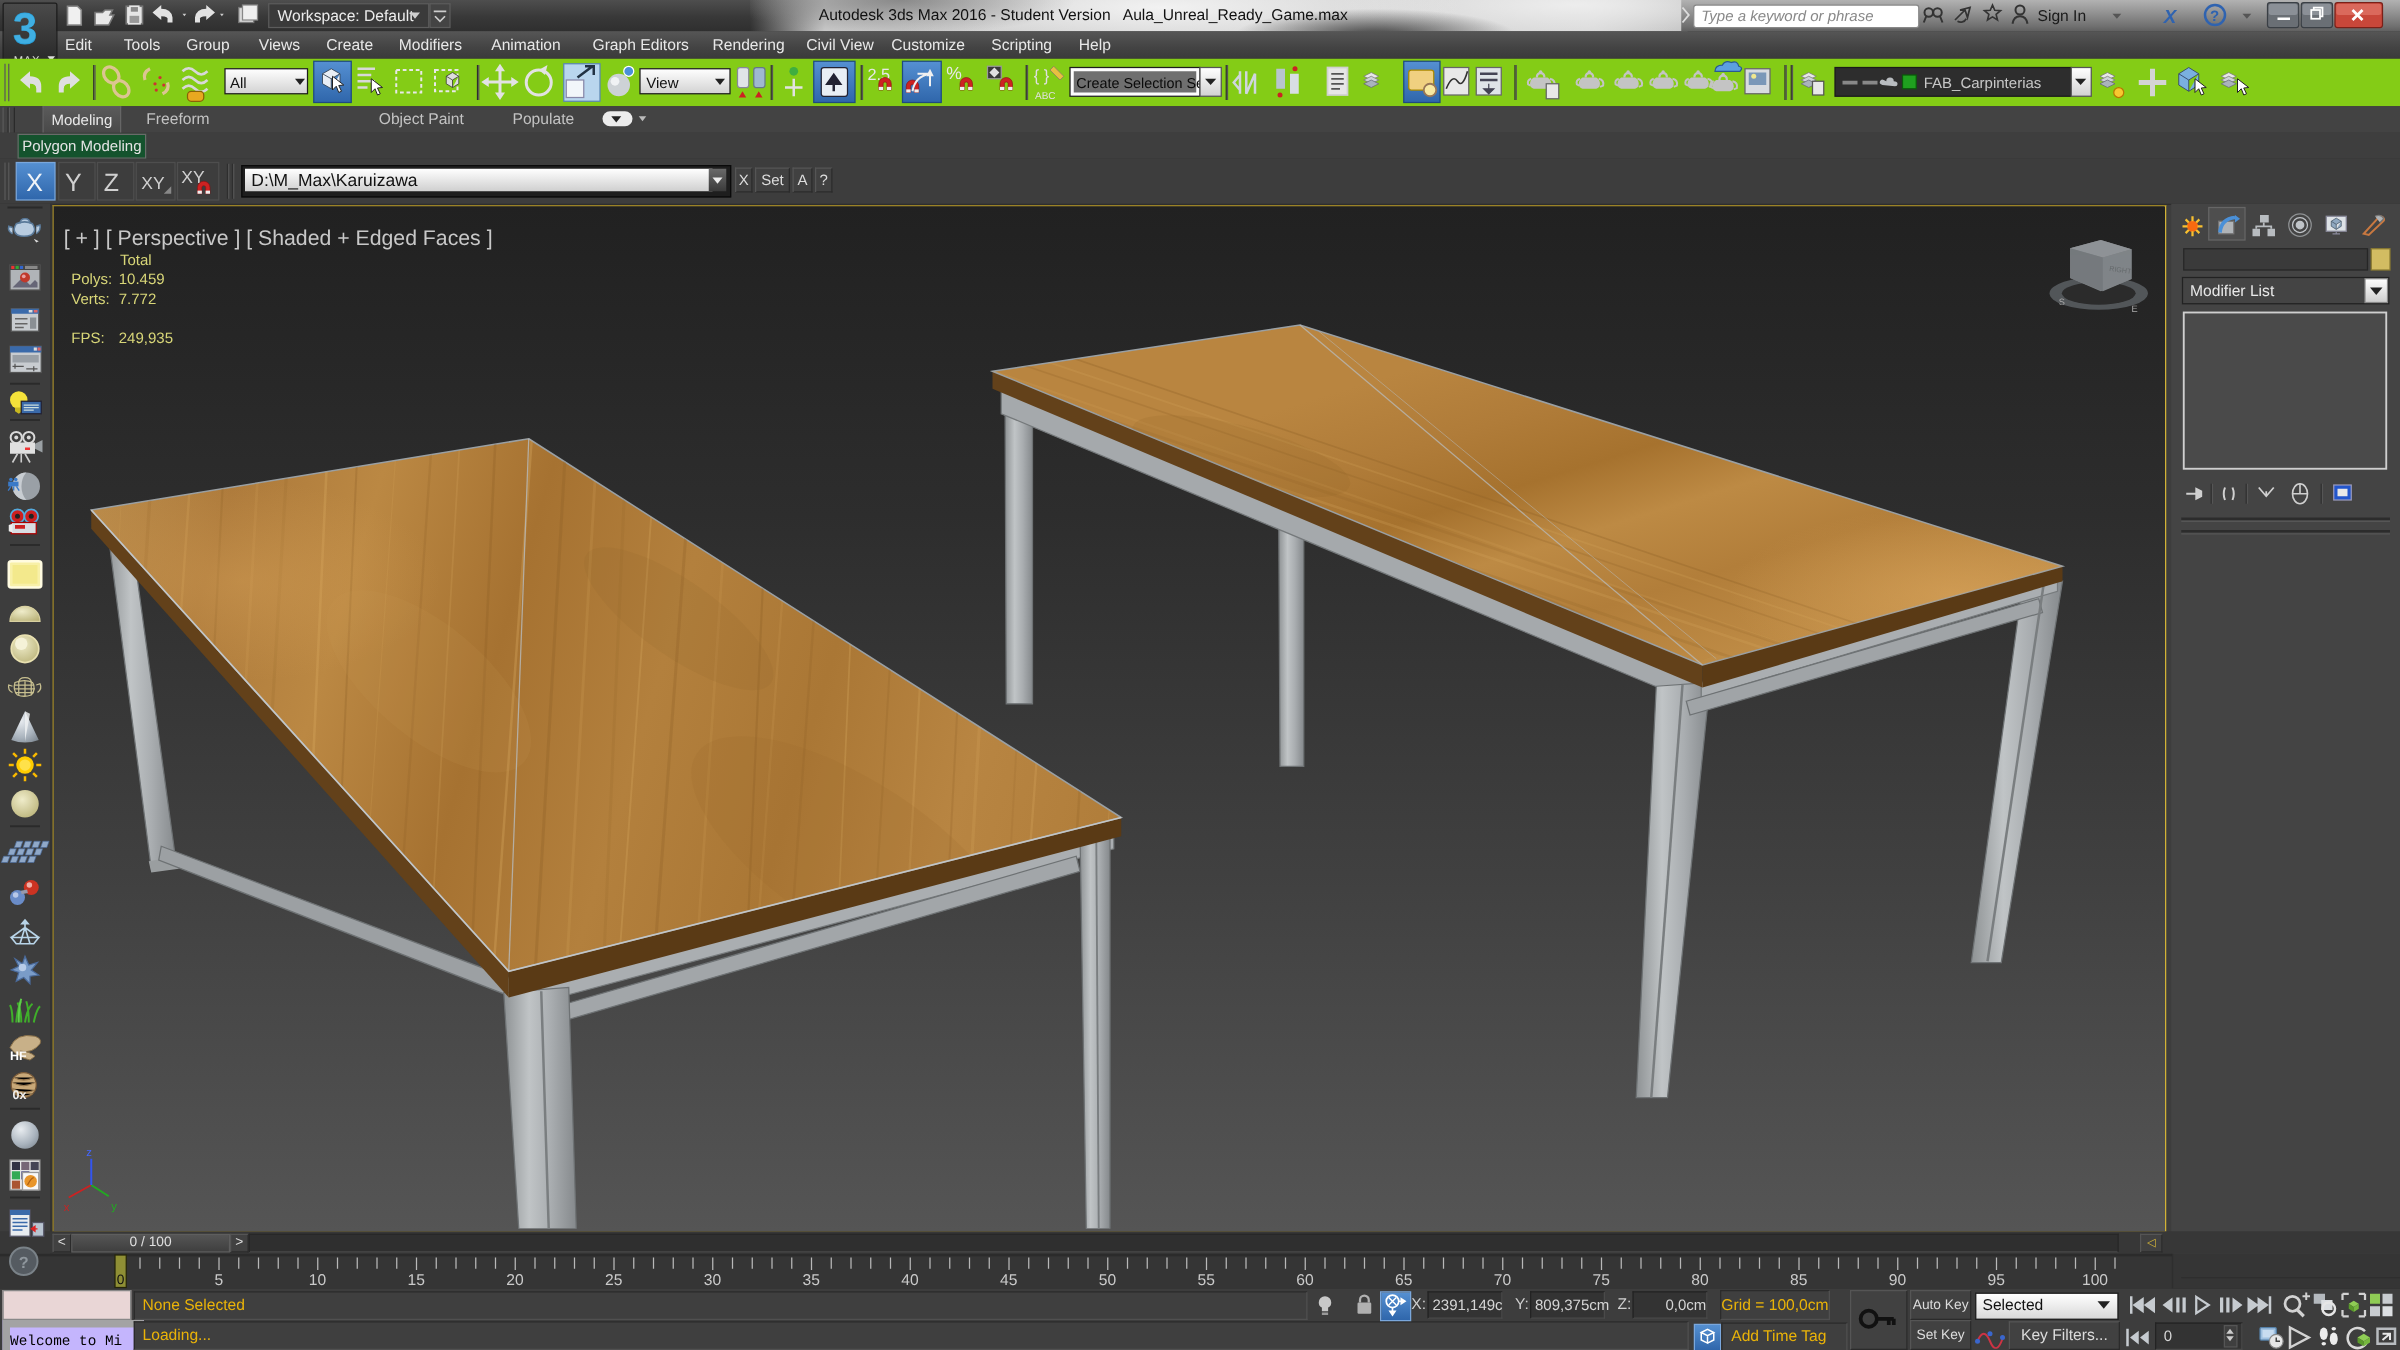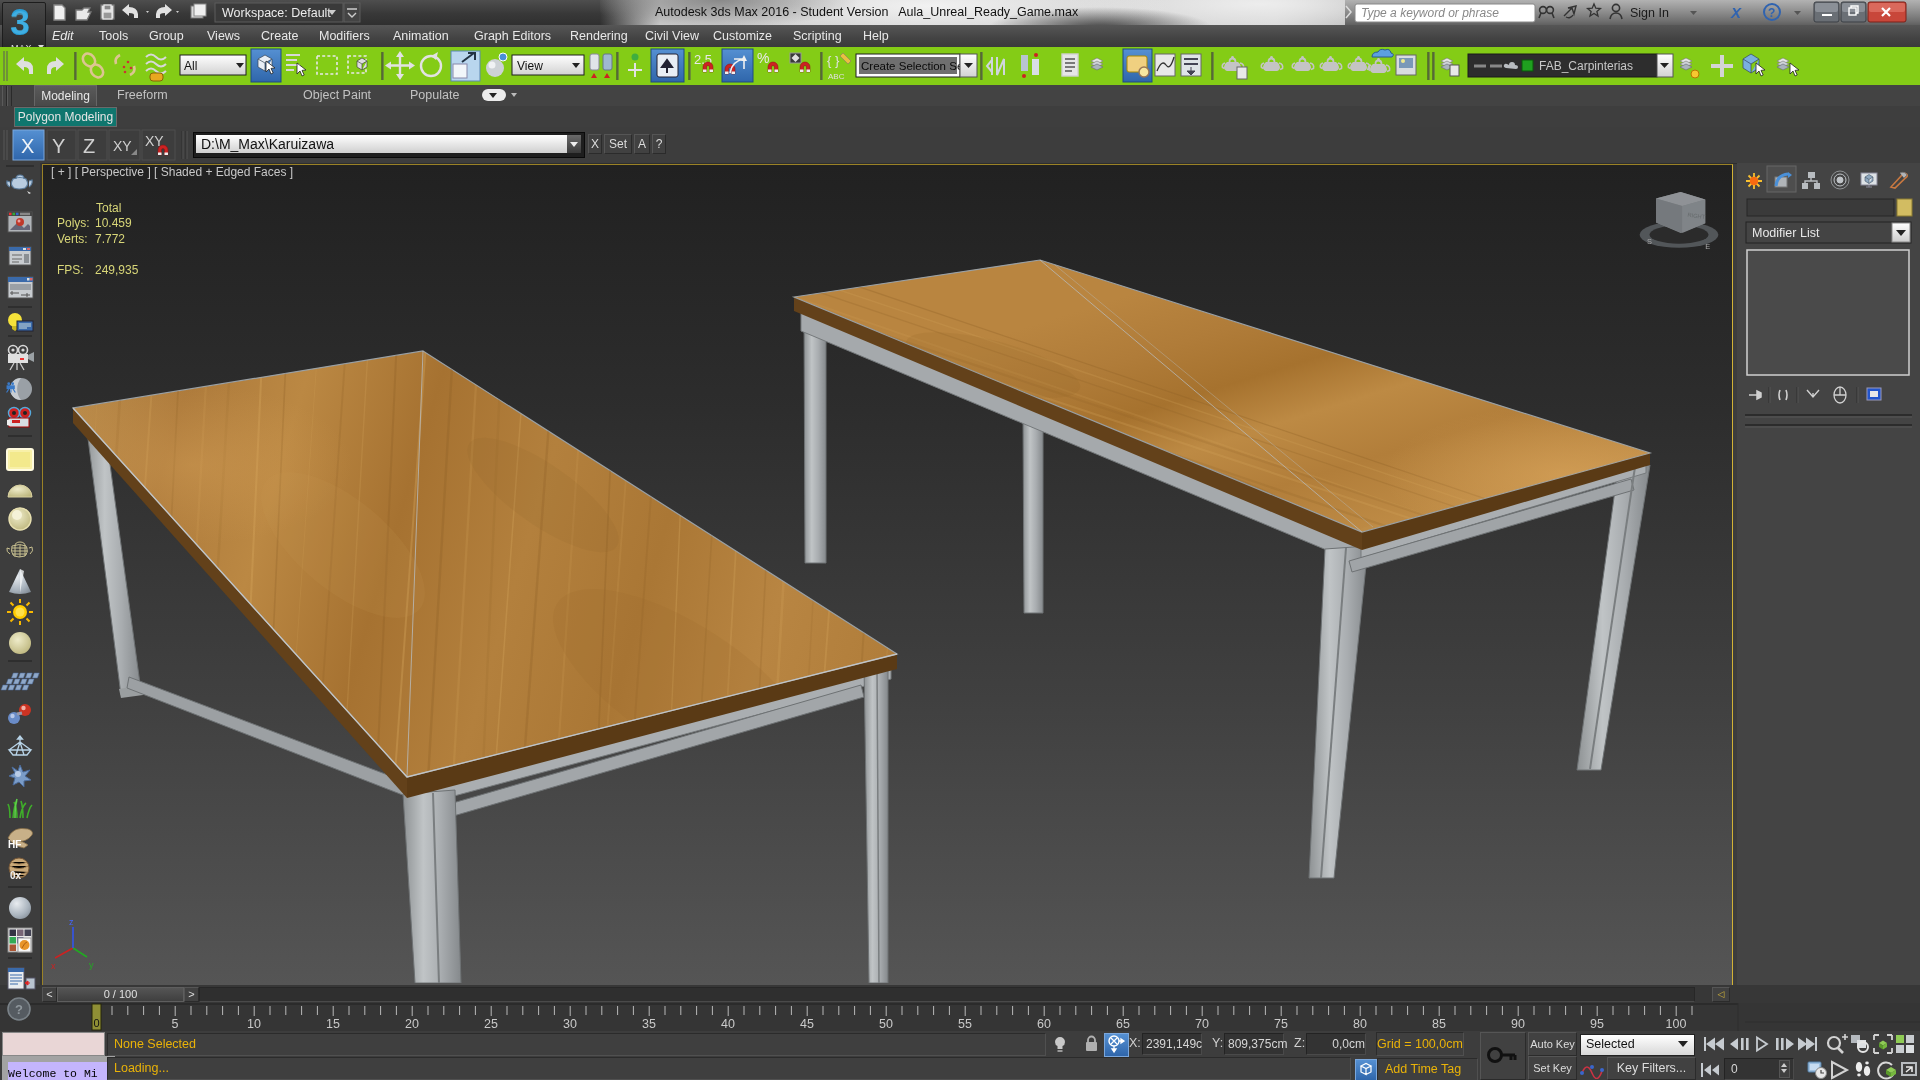--- a/index.html
+++ b/index.html
@@ -15,21 +15,21 @@
 #titletext{left:655px;top:5px;width:700px;height:16px;color:#111;font-size:12.5px;white-space:pre;}
 #menubar{left:0;top:25px;width:1920px;height:22px;background:linear-gradient(#565656,#434343 60%,#3a3a3a);border-bottom:1px solid #2a2a2a;}
 .menu{position:absolute;top:4px;color:#e8e8e8;font-size:12.5px;}
 #logo{left:2px;top:2px;width:42px;height:51px;background:linear-gradient(#4a4a4a,#262626);border:1px solid #1d1d1d;border-radius:2px;}
 #toolbar{left:0;top:47px;width:1920px;height:38px;background:#84cc16;border-bottom:1px solid #303030;}
 #ribbonrow{left:0;top:85px;width:1920px;height:21px;background:#434343;}
 #polyrow{left:0;top:106px;width:1920px;height:21px;background:#3e3e3e;border-bottom:1px solid #333;}
 #bar2{left:0;top:127px;width:1920px;height:36px;background:#3d3d3d;border-bottom:1px solid #2e2e2e;}
 #leftbar{left:0;top:163px;width:40px;height:866px;background:#3d3d3d;border-right:2px solid #333;}
 #viewport{left:42px;top:164px;width:1689px;height:820px;border:1px solid #9a8226;border-right-color:#d2b236;border-bottom-color:#d2b236;background:linear-gradient(#212121,#2d2d2d 30%,#404040 65%,#555555);}
-#vptext{left:8px;top:0;color:#c8c8c8;font-size:12px;text-align:right;}
+#vptext{left:8px;top:16px;color:#c8c8c8;font-size:17px;text-align:right;}
 #rightpanel{left:1737px;top:163px;width:183px;height:866px;background:#444444;}
 #trackrow{left:0;top:985px;width:1920px;height:18px;background:#373737;}
 #ruler{left:0;top:1003px;width:1920px;height:28px;background:#353535;border-bottom:1px solid #2a2a2a;}
 #status{left:0;top:1031px;width:1920px;height:49px;background:#3d3d3d;}
 .sunken{position:absolute;background:#333;border:1px solid #232323;border-bottom-color:#4a4a4a;border-right-color:#4a4a4a;color:#d6d6d6;}
 .panelbox{position:absolute;background:#3f3f3f;border:1px solid #2b2b2b;border-bottom-color:#505050;border-right-color:#505050;color:#eab308;font-size:12.5px;}
 .btn{position:absolute;background:#414141;border:1px solid #555;border-bottom-color:#2b2b2b;border-right-color:#2b2b2b;color:#dcdcdc;font-size:12px;text-align:center;}
 </style>
 </head>
 <body>
@@ -87,21 +87,21 @@
       <rect x="1842" y="3" width="23" height="9" rx="2" fill="#8b9097"></rect>
 <rect x="1868" y="2" width="38" height="20" rx="2" fill="#c8473a" stroke="#7a2018"></rect>
       <rect x="1869" y="3" width="36" height="9" rx="2" fill="#da695c"></rect>
 <path d="M1822,15 h10" stroke="#fff" stroke-width="2"></path>
 <rect x="1849" y="8" width="7" height="7" fill="none" stroke="#fff" stroke-width="1.4"></rect>
       <path d="M1851,8 v-2 h7 v7 h-2" fill="none" stroke="#fff" stroke-width="1.4"></path>
 <path d="M1882,8 l8,8 M1890,8 l-8,8" stroke="#fff" stroke-width="2.2"></path>
 </g>
 </svg>
 <div class="abs" id="menubar"></div>
-<span class="menu" style="left:52px;top:29px;font-style:italic;">Edit</span>
+<span class="menu" style="left:52px;top:29px;">Edit</span>
 <span class="menu" style="left:99px;top:29px;">Tools</span>
 <span class="menu" style="left:149px;top:29px;">Group</span>
 <span class="menu" style="left:207px;top:29px;">Views</span>
 <span class="menu" style="left:261px;top:29px;">Create</span>
 <span class="menu" style="left:319px;top:29px;">Modifiers</span>
 <span class="menu" style="left:393px;top:29px;">Animation</span>
 <span class="menu" style="left:474px;top:29px;">Graph Editors</span>
 <span class="menu" style="left:570px;top:29px;">Rendering</span>
 <span class="menu" style="left:645px;top:29px;">Civil View</span>
 <span class="menu" style="left:713px;top:29px;">Customize</span>
@@ -524,21 +524,21 @@
 <span class="menu" style="left:210px;top:3px;color:#fef9c3;margin-top:37px;">Selection</span>
 <span class="menu" style="left:303px;top:3px;color:#c2c2c2;">Object Paint</span>
 <span class="menu" style="left:410px;top:3px;color:#c2c2c2;">Populate</span>
 <div class="abs" style="left:482px;top:4px;width:24px;height:12px;background:#ececec;border-radius:6px;"></div>
 <div class="abs" style="left:489px;top:8px;width:0;height:0;border-left:4px solid transparent;border-right:4px solid transparent;border-top:5px solid #222;"></div>
 <div class="abs" style="left:511px;top:8px;width:0;height:0;border-left:3.5px solid transparent;border-right:3.5px solid transparent;border-top:4.5px solid #bbb;"></div>
 <div class="abs" style="left:2px;top:1px;width:3px;height:40px;border-left:1px solid #5a5a5a;border-right:1px solid #2a2a2a;"></div>
 <div class="abs" style="left:7px;top:1px;width:3px;height:40px;border-left:1px solid #5a5a5a;border-right:1px solid #2a2a2a;"></div>
 </div>
 <div class="abs" id="polyrow">
-<div class="abs" style="left:14px;top:1px;width:101px;height:18px;background:#0f766e;border:1px solid #6a6a6a;color:#e4e4e4;font-size:12px;text-align:center;line-height:18px;">Polygon Modeling</div>
+<div class="abs" style="left:14px;top:1px;width:101px;height:18px;background:#14532d;border:1px solid #6a6a6a;color:#e4e4e4;font-size:12px;text-align:center;line-height:18px;">Polygon Modeling</div>
 </div>
 <div class="abs" id="bar2">
 <svg width="700" height="36">
 <g fill="none" stroke="#585858">
         <path d="M4,3 V33 M7,3 V33"></path>
       </g>
 <rect x="13" y="3" width="31" height="30" fill="url(#bluebtn2)" stroke="#7aa7dc"></rect>
 <defs>
         <linearGradient id="bluebtn2" x1="0" y1="0" x2="0" y2="1">
           <stop offset="0" stop-color="#5590d2"></stop>

